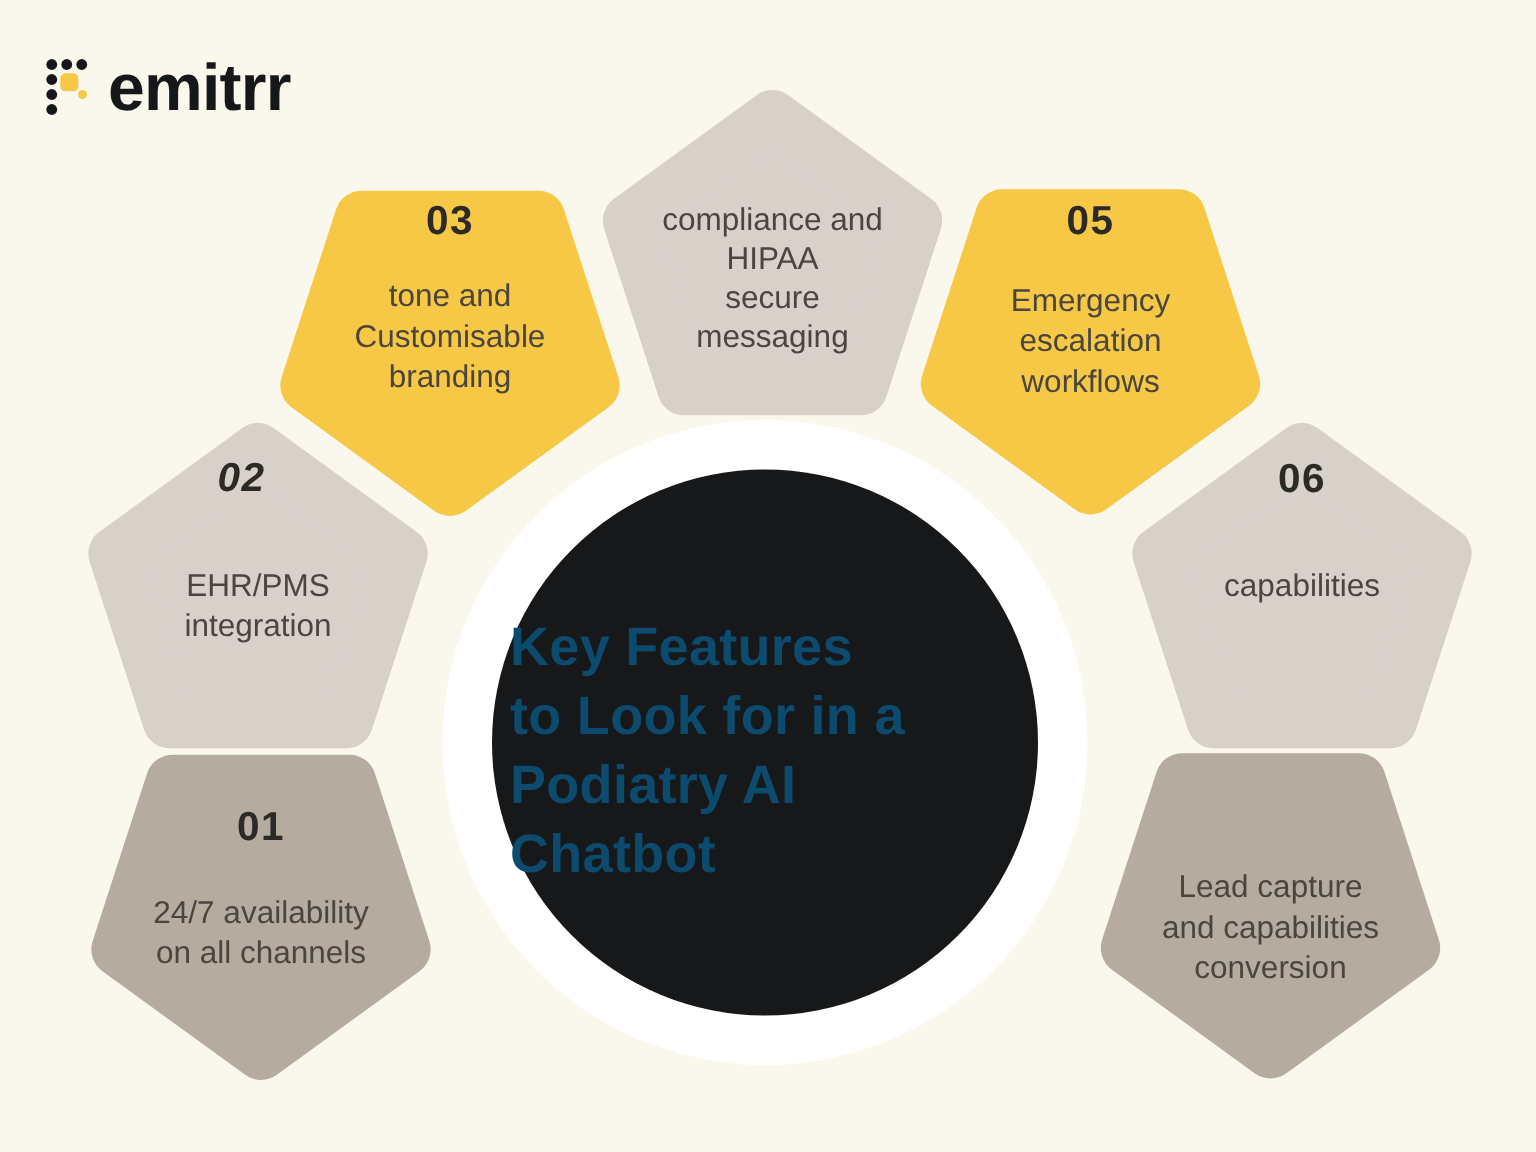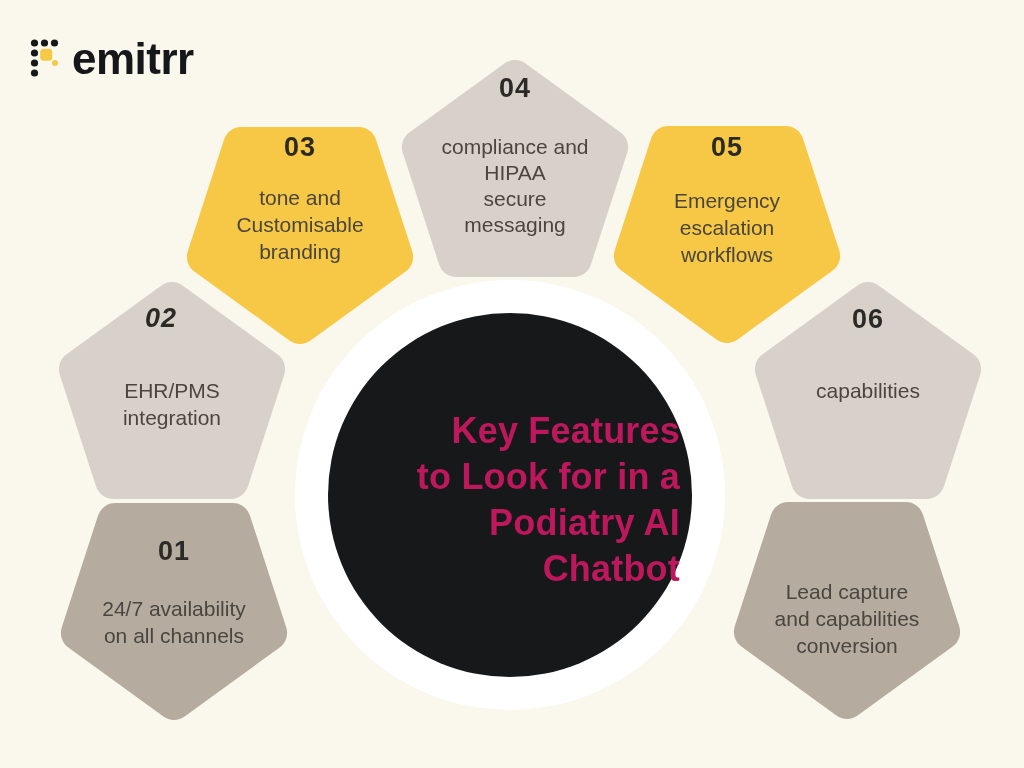--- a/index.html
+++ b/index.html
@@ -24,21 +24,21 @@
     color:#2B2A26;letter-spacing:1px;
   }
   .lbl{
     font-size:21px;line-height:27px;
     color:#4A463F;
   }
   .lbl.tight{line-height:26px;}
 
   .title{
     position:absolute;left:340px;top:408px;width:340px;
-    text-align:right;color:#be185d;
+    text-align:left;color:#0c4a6e;
     font-size:36px;font-weight:700;line-height:46px;
     letter-spacing:0.2px;
   }
 
   .logo{position:absolute;left:30px;top:34px;display:flex;align-items:center;}
   .logo-text{
     margin-left:8px;
     font-size:44px;font-weight:700;color:#15171A;letter-spacing:-0.5px;
   }
 </style>
@@ -107,21 +107,20 @@
     <div>integration</div>
   </div>
 
   <div class="txt num" style="left:180px;top:131px;">03</div>
   <div class="txt lbl" style="left:180px;top:184px;">
     <div>tone and</div>
     <div>Customisable</div>
     <div>branding</div>
   </div>
 
-  <div class="txt num" style="left:395px;top:72px;">04</div>
   <div class="txt lbl tight" style="left:395px;top:134px;">
     <div>compliance and</div>
     <div>HIPAA</div>
     <div>secure</div>
     <div>messaging</div>
   </div>
 
   <div class="txt num" style="left:607px;top:131px;">05</div>
   <div class="txt lbl" style="left:607px;top:187px;">
     <div>Emergency</div>

